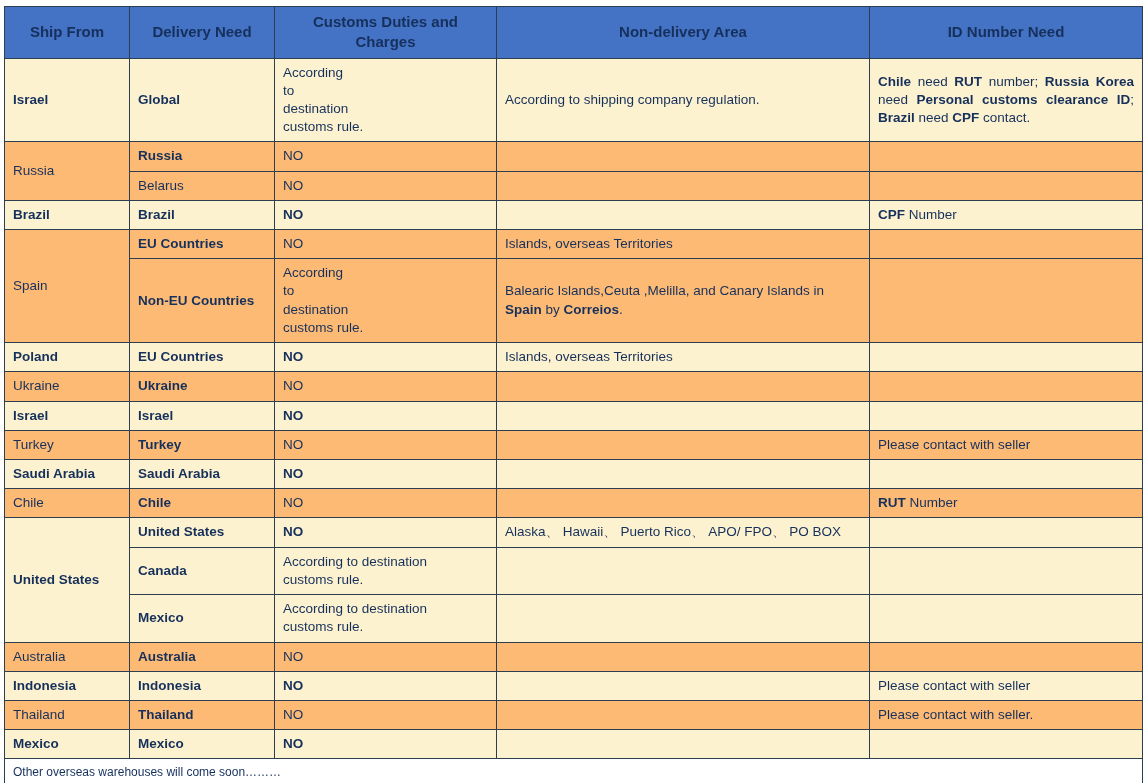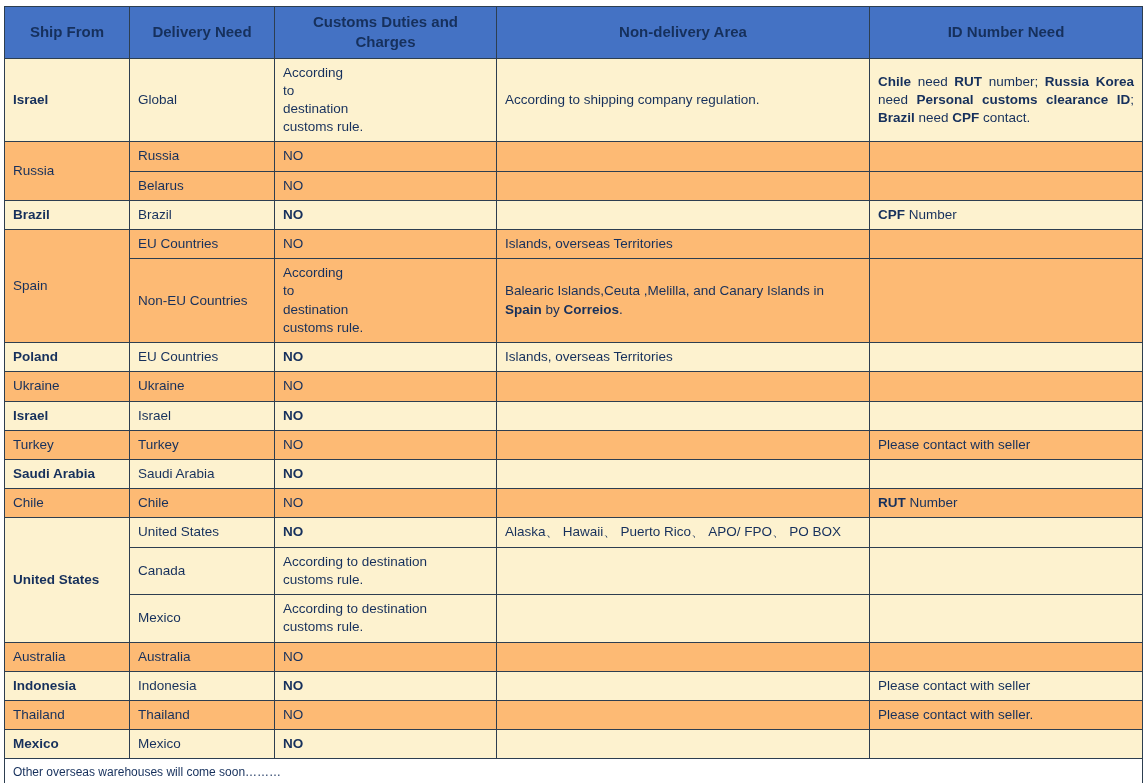--- a/index.html
+++ b/index.html
@@ -59,21 +59,21 @@
   .justify-last-left { text-align: justify; }
 
   .b { font-weight: bold; }
 
   .ship-label {
     font-weight: bold;
   }
   .ship-label-plain {
     font-weight: normal;
   }
-  .area-bold { font-weight: normal; }
+  .area-bold { font-weight: bold; }
   .area-plain { font-weight: normal; }
   .duty-two-line {
     text-align: left;
   }
   .footer-row td {
     background: #ffffff;
     font-size: 12px;
     padding: 10px 10px;
     text-align: left;
     color: #16305c;

